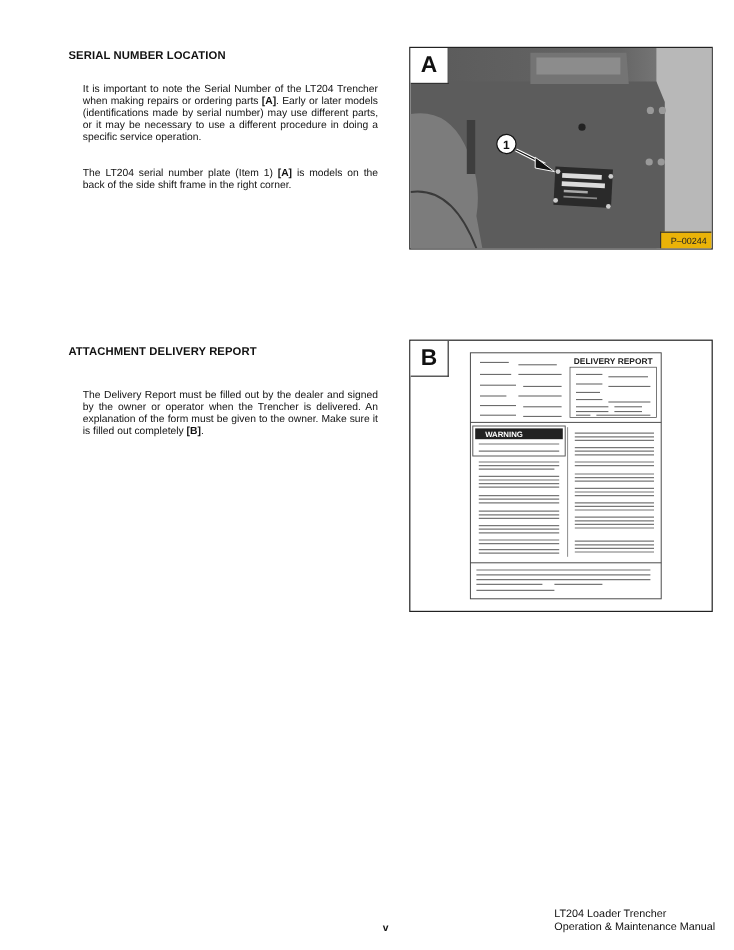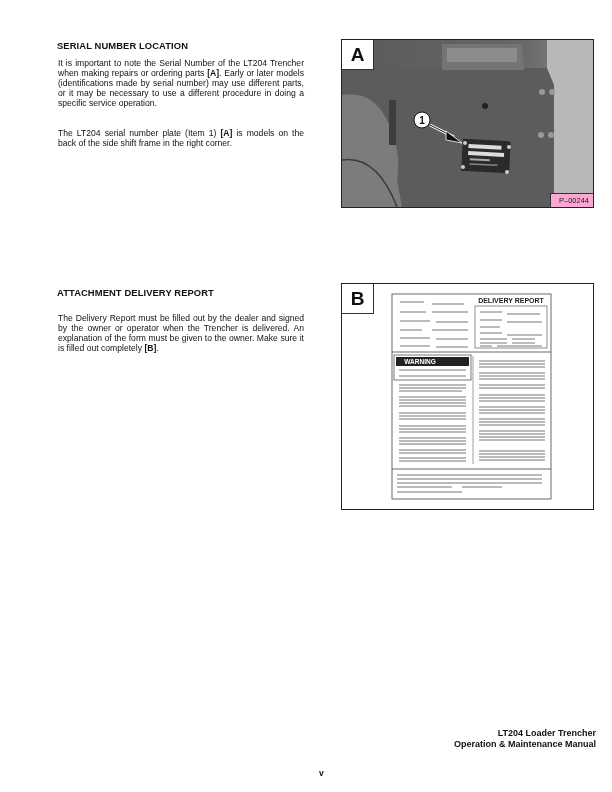--- a/index.html
+++ b/index.html
@@ -1,30 +1,30 @@
 <!DOCTYPE html>
 <html><head>
   <meta charset="utf-8">
   <style>
     html, body { margin: 0; padding: 0; background: #ffffff; }
     body { width: 612px; height: 792px; position: relative; overflow: hidden;
            font-family: "Liberation Sans", sans-serif; color: #111; }
     .heading { position: absolute; left: 57px; font-size: 9.4px; font-weight: bold; letter-spacing: 0.1px; }
     .para { position: absolute; left: 57px; width: 246px; font-size: 8.6px; line-height: 10px;
-            text-align: justify; margin: 1px; }
+            text-align: justify; margin: 12px; }
     .para b { font-weight: bold; }
     .fig { position: absolute; left: 341px; width: 251px; border: 1px solid #222; background: #fff; overflow: hidden; }
     .fig-label { position: absolute; left: 0; top: 0; width: 31px; height: 29px; background: #fff;
                  border-right: 1px solid #333; border-bottom: 1px solid #333; z-index: 5;
                  font-size: 19px; font-weight: bold; display: flex; align-items: center; justify-content: center; }
-    .photo-code { position: absolute; right: 0; bottom: 0; background: #f9a8d4; border-left: 1px solid #333;
+    .photo-code { position: absolute; right: 0; bottom: 0; background: #eab308; border-left: 1px solid #333;
                   border-top: 1px solid #333; font-size: 7.5px; padding: 2px 4px 2px 8px; z-index: 5; color: #222; }
     .footer-page { position: absolute; left: 319px; top: 768px; font-size: 8.6px; font-weight: bold; }
-    .footer-title { position: absolute; right: 16px; top: 728px; text-align: right; font-size: 9px;
-                    font-weight: bold; line-height: 10.5px; }
+    .footer-title { position: absolute; right: 16px; top: 756px; text-align: left; font-size: 9px;
+                    font-weight: normal; line-height: 10.5px; }
     svg { display: block; }
   </style>
 </head>
 <body>
 
 <div class="heading" style="top:40px;text-align:center;">SERIAL NUMBER LOCATION</div>
 <p class="para" style="top:57px;"><span>It is important to note the Serial Number of the LT204 Trencher when making repairs or ordering parts </span><b>[A]</b><span>. Early or later models (identifications made by serial number) may use different parts, or it may be necessary to use a different procedure in doing a specific service operation.</span></p>
 <p class="para" style="top:127px;"><span>The LT204 serial number plate (Item 1) </span><b>[A]</b><span> is models on the back of the side shift frame in the right corner.</span></p>
 
 <div class="heading" style="top:287px;">ATTACHMENT DELIVERY REPORT</div>

